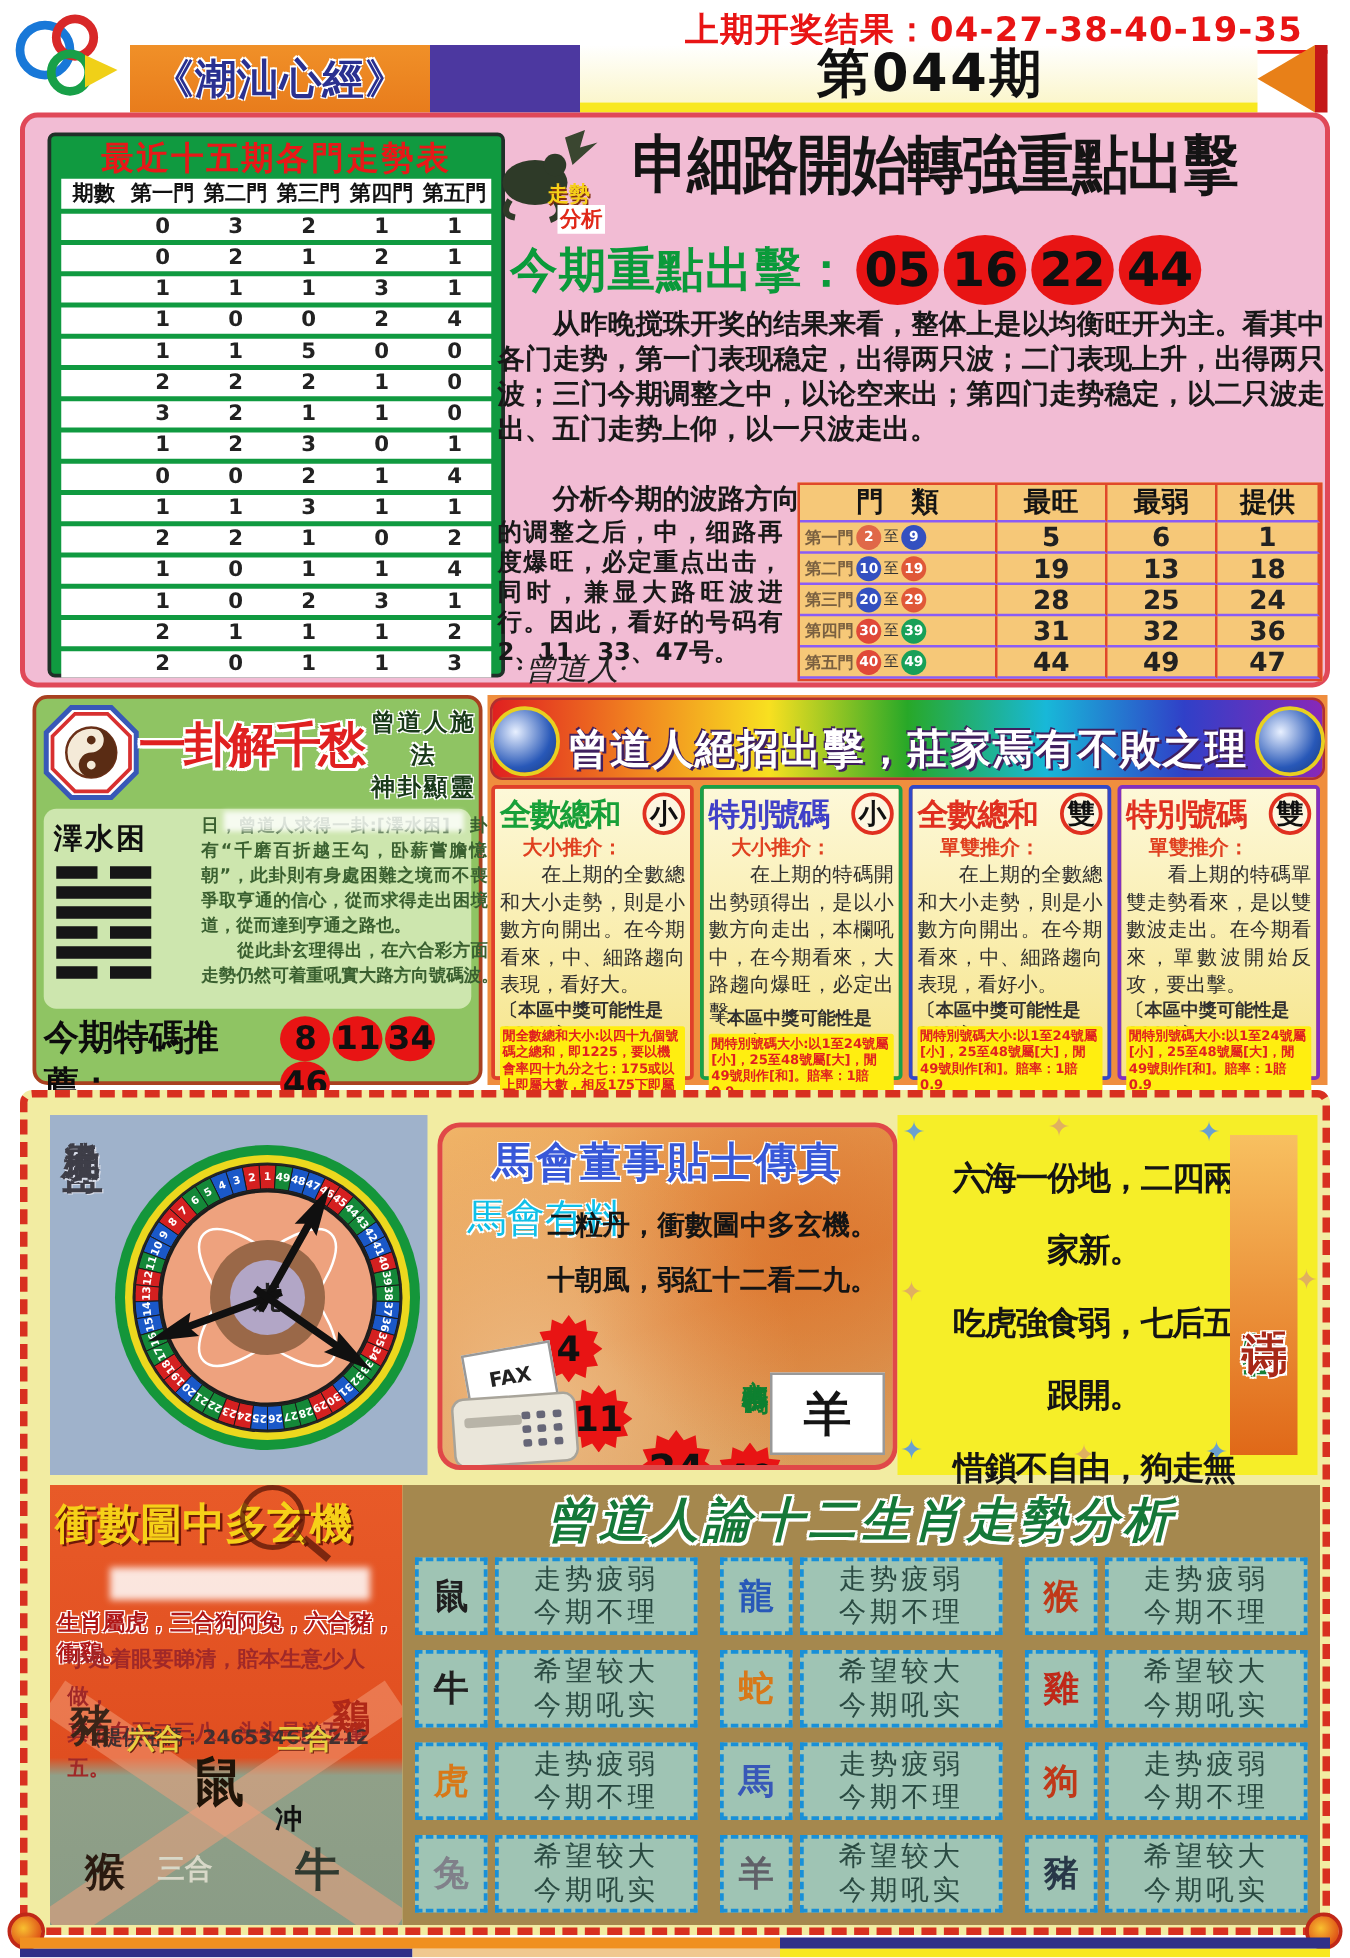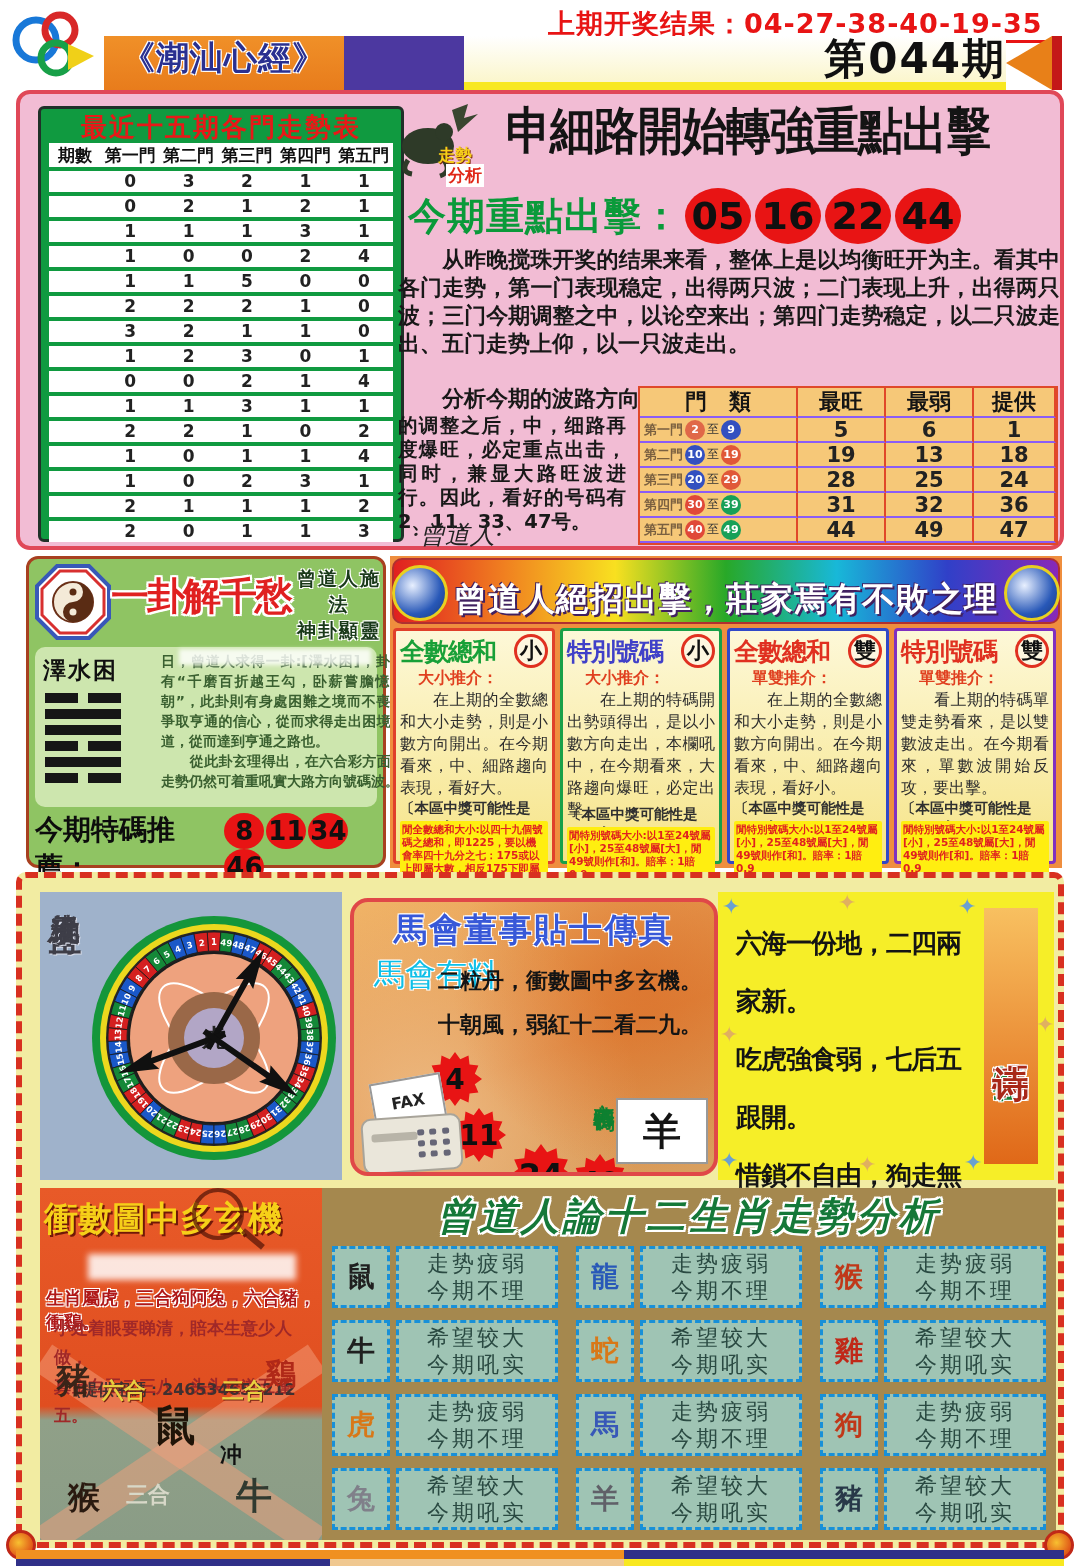--- a/index.html
+++ b/index.html
@@ -10,24 +10,24 @@
   .ow1{text-shadow:-1px -1px 0 #fff,1px -1px 0 #fff,-1px 1px 0 #fff,1px 1px 0 #fff;}
   .ow2{text-shadow:-2px -2px 0 #fff,2px -2px 0 #fff,-2px 2px 0 #fff,2px 2px 0 #fff,0 -2px 0 #fff,0 2px 0 #fff,-2px 0 0 #fff,2px 0 0 #fff;}
   .serif{font-family:"DejaVu Serif",serif;}
 
   
   #last-result{left:548px;top:6px;color:#e81414;font-size:27px;font-weight:900;letter-spacing:1px;}
   #result-underline{left:548px;top:40px;width:514px;height:3px;background:#e81414;}
   #band{left:104px;top:36px;width:958px;height:54px;display:flex;}
   .seg-brand{width:340px;background:linear-gradient(180deg,#f6a030,#e87818);display:flex;align-items:center;justify-content:center;}
   .seg-brand span{font-size:40px;font-weight:900;color:#46287c;letter-spacing:4px;}
-  .seg-series{width:240px;background:linear-gradient(180deg,#f09028,#e87c1c);display:flex;justify-content:center;}
+  .seg-series{width:240px;background:linear-gradient(180deg,#f09028,#e87c1c);display:flex;align-items:center;justify-content:center;}
   .seg-series span{font-size:33px;font-weight:900;color:#2a3090;letter-spacing:1px;}
   .seg-purple{width:120px;background:#4c38a0;}
-  .seg-issue{flex:1;background:linear-gradient(180deg,#ffffff,#fbf6cc);border-bottom:8px solid #f8e820;display:flex;align-items:center;justify-content:flex-end;padding-left:19px;}
+  .seg-issue{flex:1;background:linear-gradient(180deg,#ffffff,#fbf6cc);border-bottom:8px solid #f8e820;display:flex;align-items:center;justify-content:center;padding-left:19px;}
   .seg-issue span{font-size:42px;font-weight:900;color:#101010;letter-spacing:2px;}
   .seg-arrow{width:0;height:0;border-top:27px solid transparent;border-bottom:27px solid transparent;border-right:46px solid #e88018;}
   .seg-redbar{width:10px;height:54px;background:#c41818;}
 
   
   #sec-top{left:16px;top:90px;width:1048px;height:460px;background:#f2bcd4;border:4px solid #e04858;border-radius:14px;}
   #trend-table{left:18px;top:12px;width:366px;height:436px;background:#109a40;border:3px solid #203028;border-radius:6px;padding:2px 8px;}
   #trend-title{color:#e81818;font-weight:900;font-size:26px;text-align:center;letter-spacing:2px;line-height:32px;}
   .tg-head{display:grid;grid-template-columns:52px repeat(5,1fr);background:#fff;margin-bottom:4px;}
   .tg-hcell{font-size:17px;font-weight:900;color:#111;text-align:center;line-height:24px;}
@@ -108,21 +108,21 @@
   #fax-inside{position:absolute;left:236px;top:186px;writing-mode:vertical-rl;text-orientation:upright;color:#0e8030;font-size:21px;font-weight:900;letter-spacing:2px;}
   #goat-box{position:absolute;left:262px;top:196px;width:92px;height:66px;background:#fff;border:2px solid #999;display:flex;align-items:center;justify-content:center;}
   #goat-box span{font-size:38px;color:#141414;font-weight:900;}
   #fax-paper{position:absolute;left:18px;top:176px;width:72px;height:46px;background:#fff;border:2px solid #999;transform:rotate(-10deg);display:flex;align-items:center;justify-content:center;font-size:16px;font-weight:900;color:#222;}
   #fax-body{position:absolute;left:8px;top:214px;width:100px;height:56px;background:#eae6da;border:2px solid #a8a49a;border-radius:10px;transform:rotate(-4deg);}
   #fax-keypad{position:absolute;right:8px;top:12px;width:34px;height:30px;display:grid;grid-template-columns:repeat(3,1fr);gap:3px;}
   #fax-keypad i{width:7px;height:6px;background:#667;border-radius:2px;}
   #fax-slot{position:absolute;left:8px;top:14px;width:46px;height:8px;background:#b8b4a8;border-radius:3px;}
 
   #poem-block{left:696px;top:14px;width:336px;height:288px;background:#f6ee28;}
-  #poem-lines{position:absolute;left:18px;top:22px;width:246px;font-size:26px;font-weight:900;color:#141414;line-height:58px;letter-spacing:-1px;}
+  #poem-lines{position:absolute;left:34px;top:22px;width:246px;font-size:26px;font-weight:900;color:#141414;line-height:58px;letter-spacing:-1px;text-align:center;}
   #poem-vstrip{position:absolute;left:266px;top:16px;width:54px;height:256px;background:linear-gradient(180deg,#f8c060,#e06818);writing-mode:vertical-rl;text-orientation:upright;display:flex;align-items:center;justify-content:center;font-size:36px;font-weight:900;}
   .pstar{position:absolute;font-size:22px;color:#6aa0d0;}
 
   #chong-block{left:18px;top:310px;width:282px;height:352px;background:linear-gradient(180deg,#e85a28 0%,#e04e20 62%,#90a088 66%,#8a9c86 100%);overflow:hidden;}
   #chong-title{position:absolute;left:4px;top:8px;width:274px;font-size:34px;font-weight:900;color:#f6d018;text-shadow:2px 2px 0 #701808;letter-spacing:0px;}
   #magnifier{position:absolute;left:152px;top:0px;width:52px;height:52px;border:4px solid #5a1808;border-radius:50%;opacity:.75;}
   #magnifier:after{content:"";position:absolute;left:44px;top:44px;width:26px;height:6px;background:#5a1808;transform:rotate(40deg);}
   #chong-blur{position:absolute;left:48px;top:66px;width:208px;height:26px;background:rgba(255,255,255,.85);filter:blur(3px);}
   #chong-l1{position:absolute;left:6px;top:98px;width:272px;font-size:18px;font-weight:900;color:#b01818;}
   #chong-l23{position:absolute;left:14px;top:126px;width:262px;font-size:17px;font-weight:700;color:#a02828;line-height:29px;}

